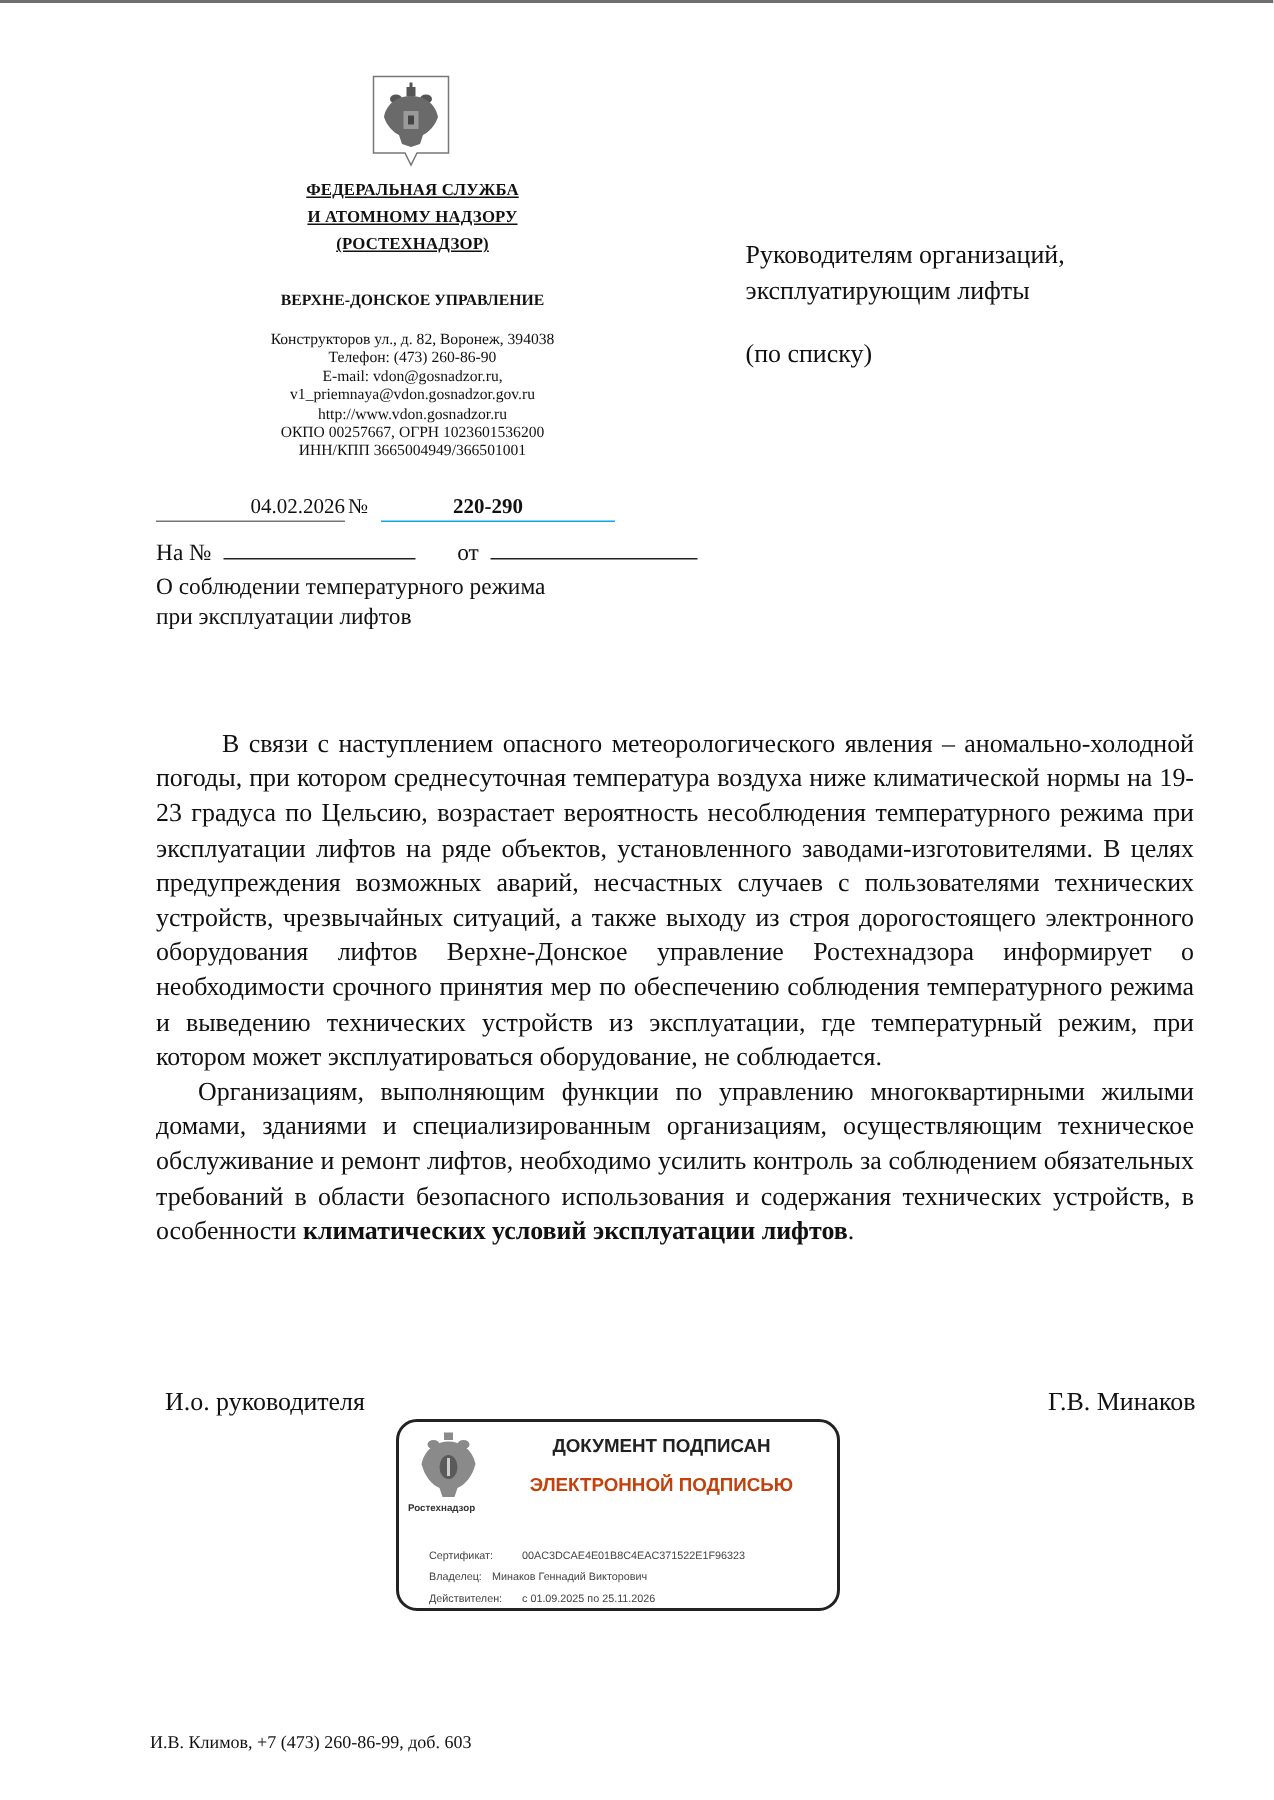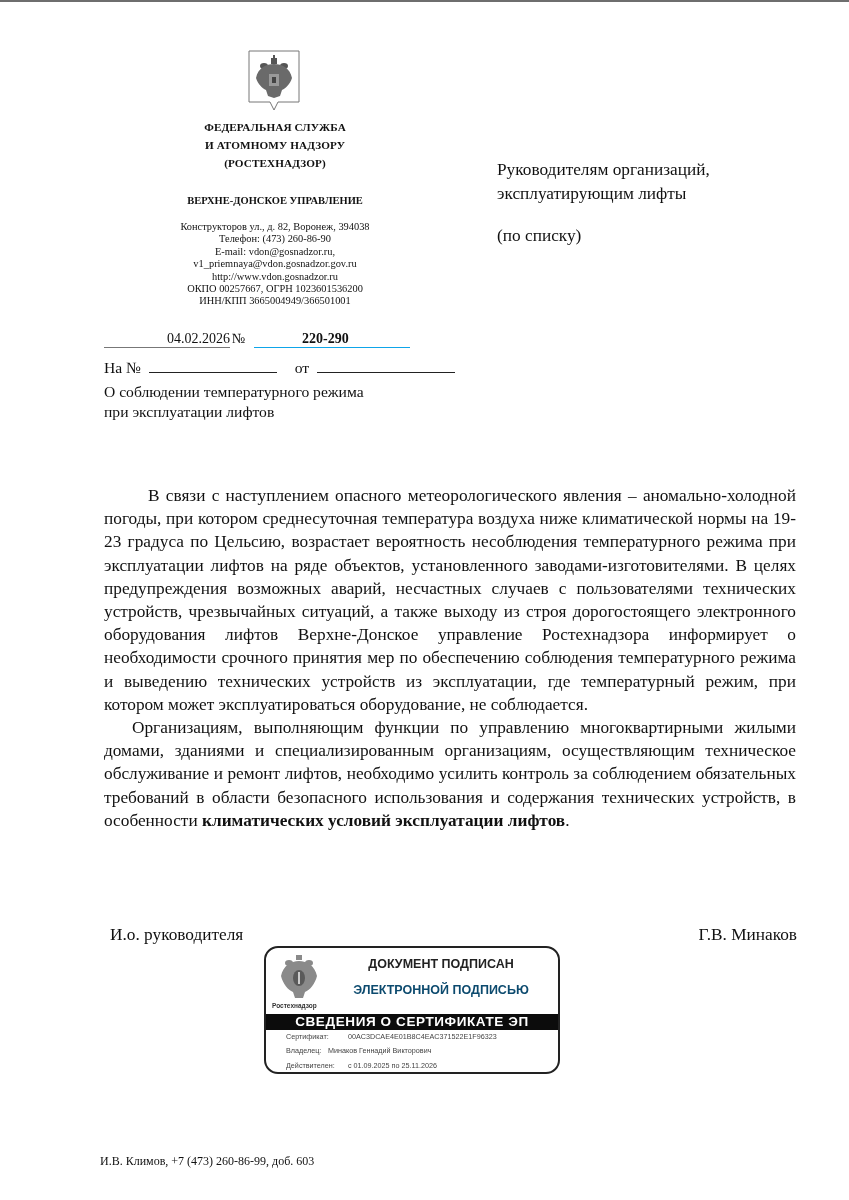--- a/index.html
+++ b/index.html
@@ -5,21 +5,21 @@
   html, body { margin: 0; padding: 0; background: #ffffff; }
   body {
     width: 849px; height: 1200px; position: relative; overflow: hidden;
     font-family: "Liberation Serif", "DejaVu Serif", serif; color: #111;
   }
   .topline { position: absolute; left: 0; top: 0; width: 849px; height: 2px; background: #6e6e6e; }
 
   
   .emblem { position: absolute; left: 248px; top: 50px; width: 52px; height: 62px; }
   .org { position: absolute; left: 125px; top: 118px; width: 300px; text-align: center;
-         font-weight: bold; font-size: 11.2px; line-height: 18px; letter-spacing: 0.1px; }
+         font-weight: bold; font-size: 11.2px; line-height: 18px; letter-spacing: 0.1px; text-decoration: underline; }
   .dept { position: absolute; left: 125px; top: 195px; width: 300px; text-align: center;
           font-weight: bold; font-size: 10.5px; }
   .contacts { position: absolute; left: 125px; top: 221px; width: 300px; text-align: center;
               font-size: 10.4px; line-height: 12.4px; }
 
   .regline { position: absolute; left: 104px; top: 331px; width: 306px; height: 16px; font-size: 14px; }
   .regline .date { position: absolute; left: 0; width: 126px; border-bottom: 1px solid #777; text-align: right; }
   .regline .no-sign { position: absolute; left: 128px; }
   .regline .num { position: absolute; left: 150px; width: 156px; border-bottom: 1px solid #0ea5e9; text-align: left; padding-left: 48px; box-sizing: border-box; font-weight: bold; }
 
@@ -38,21 +38,21 @@
 
   .sign-role { position: absolute; left: 110px; top: 925px; font-size: 17.3px; }
   .sign-name { position: absolute; right: 52px; top: 925px; font-size: 17.3px; }
 
   
   .stamp { position: absolute; left: 264px; top: 946px; width: 296px; height: 128px;
            border: 2px solid #222; border-radius: 14px; box-sizing: border-box; font-family: "Liberation Sans", "DejaVu Sans", sans-serif; overflow: hidden; }
   .stamp .logo { position: absolute; left: 12px; top: 6px; width: 42px; height: 46px; }
   .stamp .logo-cap { position: absolute; left: 6px; top: 54px; font-size: 6.5px; font-weight: bold; color: #333; }
   .stamp .t1 { position: absolute; left: 70px; top: 9px; width: 210px; text-align: center; font-weight: bold; font-size: 12.5px; color: #222; }
-  .stamp .t2 { position: absolute; left: 70px; top: 35px; width: 210px; text-align: center; font-weight: bold; font-size: 12.5px; color: #0c4a6e; }
+  .stamp .t2 { position: absolute; left: 70px; top: 35px; width: 210px; text-align: center; font-weight: bold; font-size: 12.5px; color: #c2410c; }
   .stamp .bar { position: absolute; left: 0; top: 66px; width: 100%; height: 16px; background: #0c0c0c; color: #fff;
                 font-weight: bold; font-size: 13.5px; line-height: 16px; text-align: center; letter-spacing: 0.6px; }
   .stamp .row { position: absolute; left: 20px; font-size: 7.2px; color: #444; white-space: nowrap; }
   .stamp .row .k { display: inline-block; }
   .stamp .r1 { top: 84px; } .stamp .r1 .k { width: 62px; }
   .stamp .r2 { top: 98px; } .stamp .r2 .k { width: 42px; }
   .stamp .r3 { top: 113px; } .stamp .r3 .k { width: 62px; }
 
   .executor { position: absolute; left: 100px; top: 1154px; font-size: 12px; }
 </style>
@@ -92,21 +92,21 @@
 
 <div class="regline">
   <span class="date">04.02.2026</span>
   <span class="no-sign">№</span>
   <span class="num">220-290</span>
 </div>
 
 <div class="reply">
   <span>На №</span>
   <span class="blank" style="width:128px;margin-left:4px"></span>
-  <span style="margin-left:14px">от</span>
+  <span style="margin-left:24px">от</span>
   <span class="blank" style="width:138px;margin-left:4px"></span>
 </div>
 
 <div class="subject">
   <div>О соблюдении температурного режима</div>
   <div>при эксплуатации лифтов</div>
 </div>
 
 <div class="addressee">
   <div>Руководителям организаций,</div>
@@ -130,21 +130,20 @@
       <ellipse cx="11" cy="9" rx="4" ry="3"></ellipse>
       <ellipse cx="31" cy="9" rx="4" ry="3"></ellipse>
       <path d="M21 7 C13 7 5 12 3 22 C5 30 10 36 15 38 L17 44 L25 44 L27 38 C32 36 37 30 39 22 C37 12 29 7 21 7 Z"></path>
       <ellipse cx="21" cy="24" rx="6" ry="8" fill="#5a5a5a"></ellipse>
       <rect x="20" y="18" width="2" height="12" fill="#ccc"></rect>
     </g>
   </svg>
   <div class="logo-cap">Ростехнадзор</div>
   <div class="t1">ДОКУМЕНТ ПОДПИСАН</div>
   <div class="t2">ЭЛЕКТРОННОЙ ПОДПИСЬЮ</div>
-  <div class="bar">СВЕДЕНИЯ О СЕРТИФИКАТЕ ЭП</div>
   <div class="row r1">
     <span class="k">Сертификат:</span><span>00AC3DCAE4E01B8C4EAC371522E1F96323</span>
   </div>
   <div class="row r2">
     <span class="k">Владелец:</span><span>Минаков Геннадий Викторович</span>
   </div>
   <div class="row r3">
     <span class="k">Действителен:</span><span>с  01.09.2025 по  25.11.2026</span>
   </div>
 </div>

